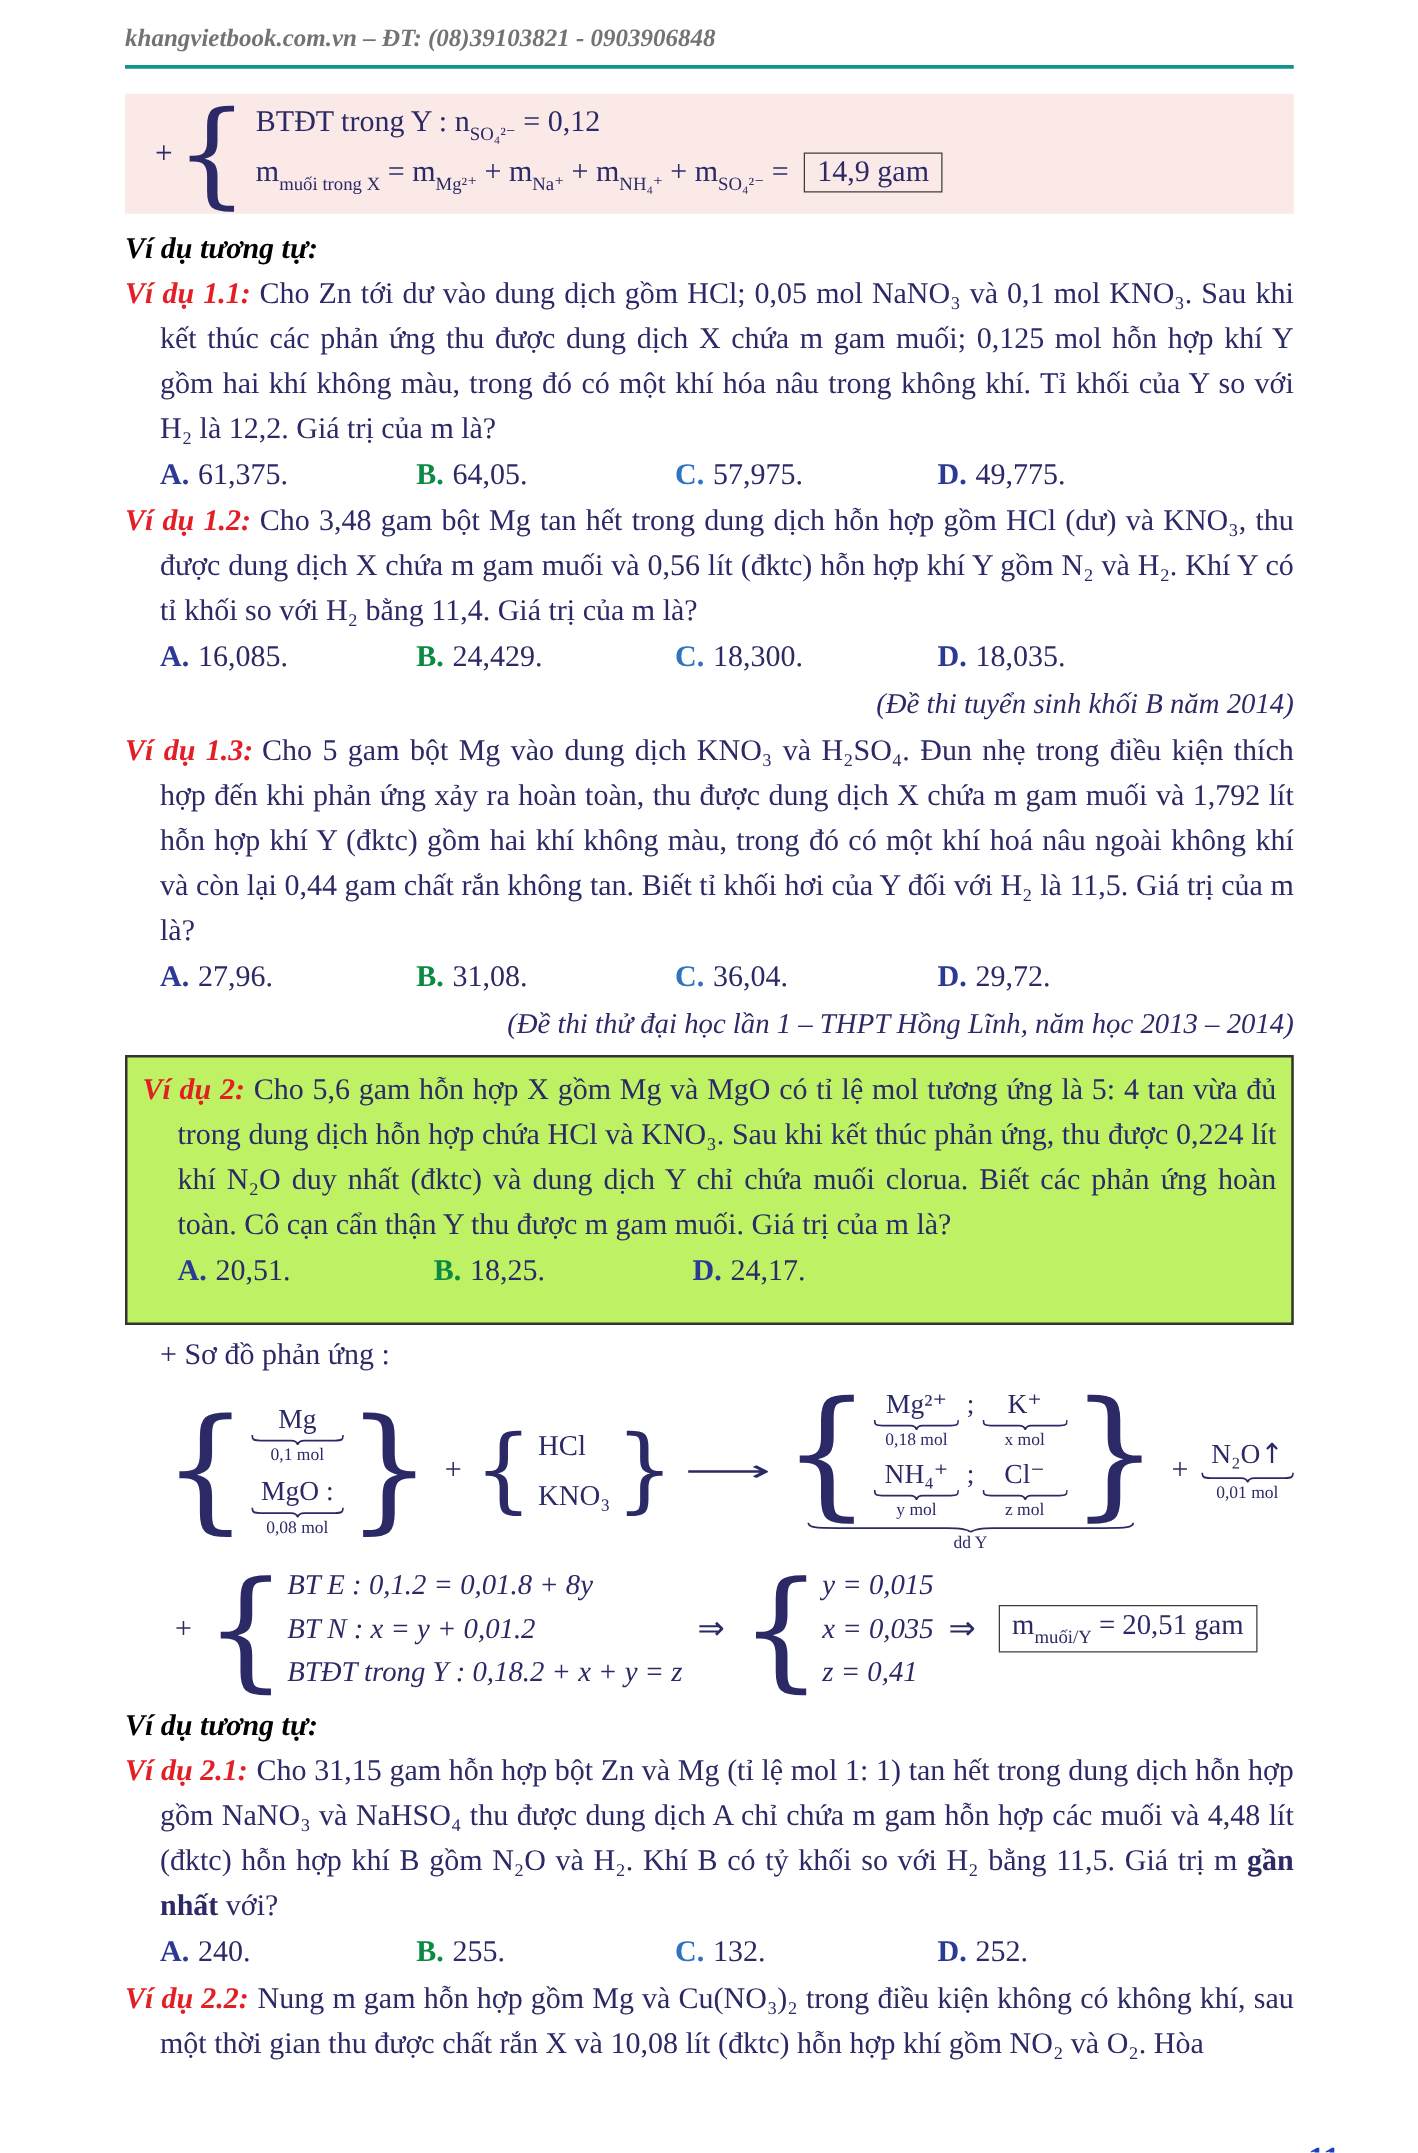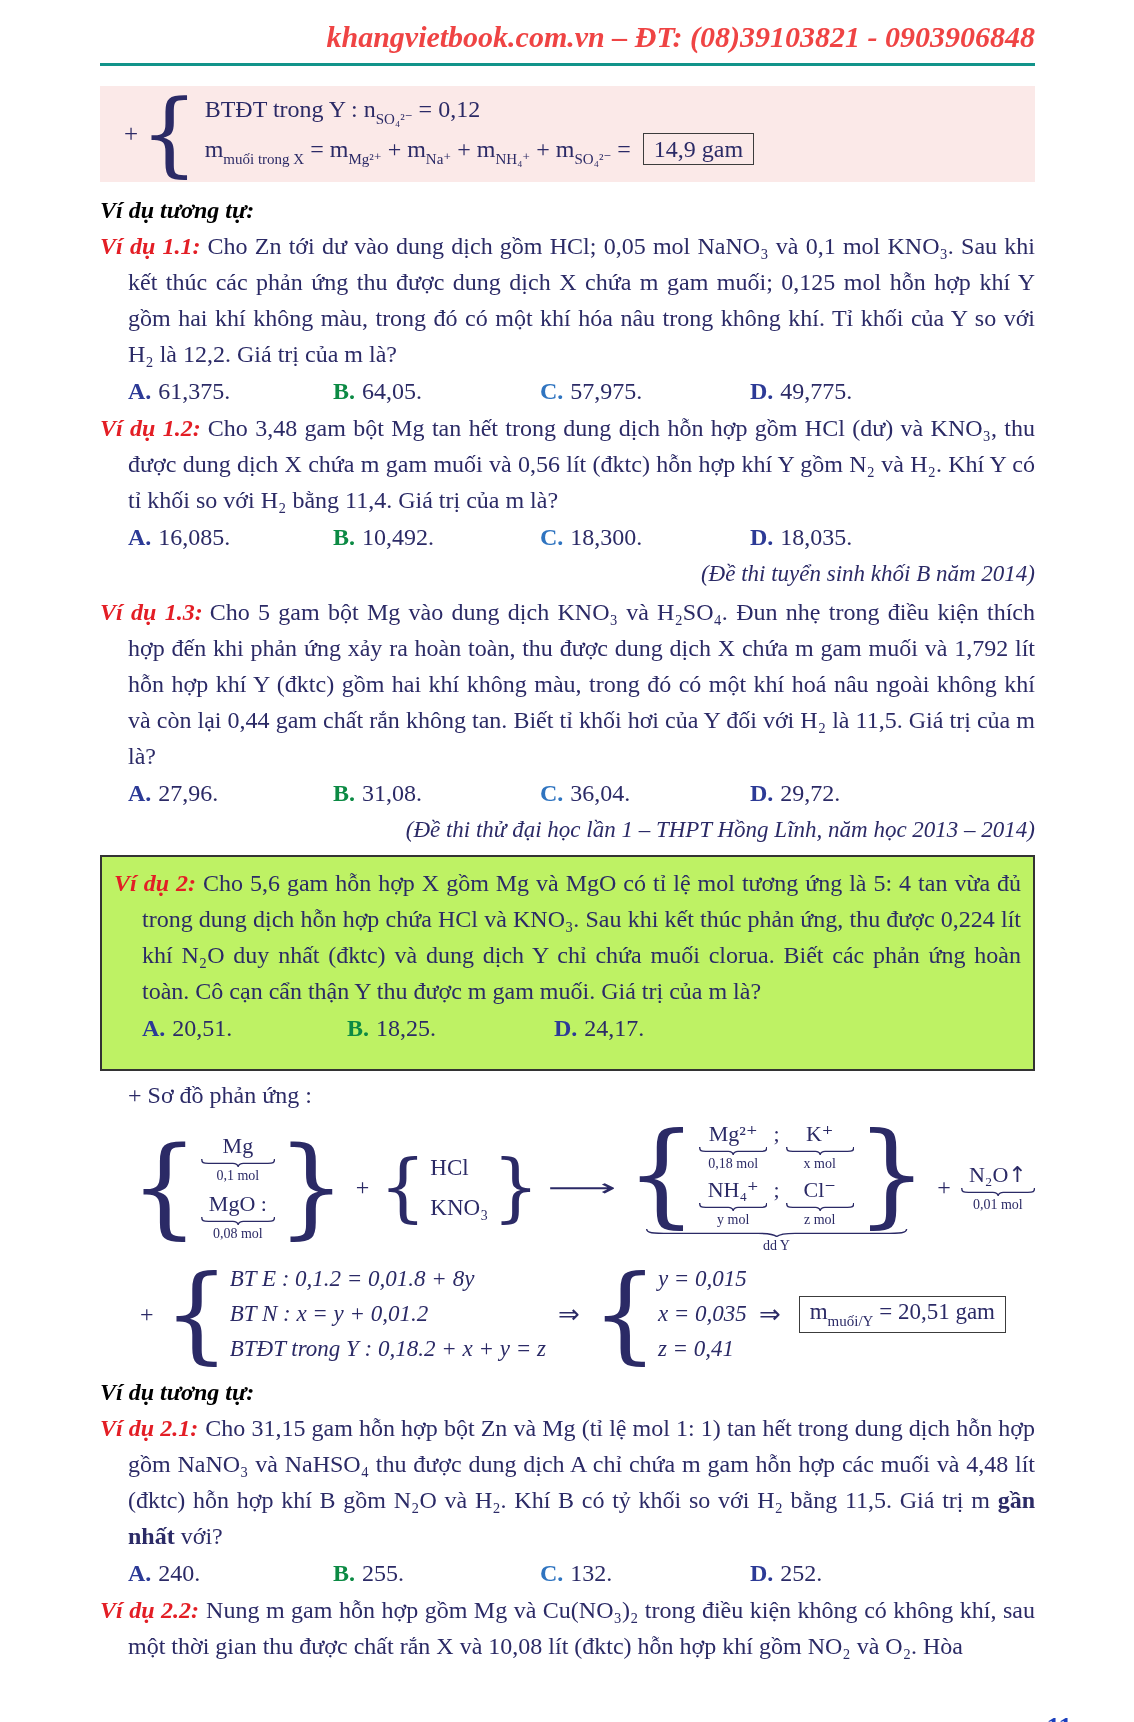--- a/index.html
+++ b/index.html
@@ -6,22 +6,22 @@
   html,body { margin:0; }
   body {
     width:1134px; height:1722px; overflow:hidden; position:relative;
     background:#ffffff;
     font-family:"Liberation Serif","DejaVu Serif",serif;
     color:#2b2a66;
   }
   .page { padding:20px 99px 0 100px; }
 
   .header {
-    text-align:right; color:#ef4444;
-    font-weight:bold; font-style:italic; font-size:30px;
+    text-align:left; color:#737373;
+    font-weight:bold; font-style:italic; font-size:20px;
     padding-bottom:9px; border-bottom:3px solid #12948a;
     margin-bottom:20px;
   }
 
   .formula-box {
     background:#fbe9e8; display:flex; align-items:center;
     padding:8px 12px 8px 24px; margin-bottom:10px;
   }
   .fplus { font-size:25px; margin-right:2px; }
   .brace {
@@ -107,21 +107,21 @@
     <span class="ans"><span class="letter lb">B.</span><span>64,05.</span></span>
     <span class="ans"><span class="letter lc">C.</span><span>57,975.</span></span>
     <span class="ans"><span class="letter ld">D.</span><span>49,775.</span></span>
   </div>
 
   <p class="vd">
     <span class="vd-label">Ví dụ 1.2:</span><span>Cho 3,48 gam bột Mg tan hết trong dung dịch hỗn hợp gồm HCl (dư) và KNO₃, thu được dung dịch X chứa m gam muối và 0,56 lít (đktc) hỗn hợp khí Y gồm N₂ và H₂. Khí Y có tỉ khối so với H₂ bằng 11,4. Giá trị của m là?</span>
   </p>
   <div class="answers">
     <span class="ans"><span class="letter la">A.</span><span>16,085.</span></span>
-    <span class="ans"><span class="letter lb">B.</span><span>10,492.</span></span>
+    <span class="ans"><span class="letter lb">B.</span><span>24,429.</span></span>
     <span class="ans"><span class="letter lc">C.</span><span>18,300.</span></span>
     <span class="ans"><span class="letter ld">D.</span><span>18,035.</span></span>
   </div>
   <div class="source">(Đề thi tuyển sinh khối B năm 2014)</div>
 
   <p class="vd">
     <span class="vd-label">Ví dụ 1.3:</span><span>Cho 5 gam bột Mg vào dung dịch KNO₃ và H₂SO₄. Đun nhẹ trong điều kiện thích hợp đến khi phản ứng xảy ra hoàn toàn, thu được dung dịch X chứa m gam muối và 1,792 lít hỗn hợp khí Y (đktc) gồm hai khí không màu, trong đó có một khí hoá nâu ngoài không khí và còn lại 0,44 gam chất rắn không tan. Biết tỉ khối hơi của Y đối với H₂ là 11,5. Giá trị của m là?</span>
   </p>
   <div class="answers">
     <span class="ans"><span class="letter la">A.</span><span>27,96.</span></span>

